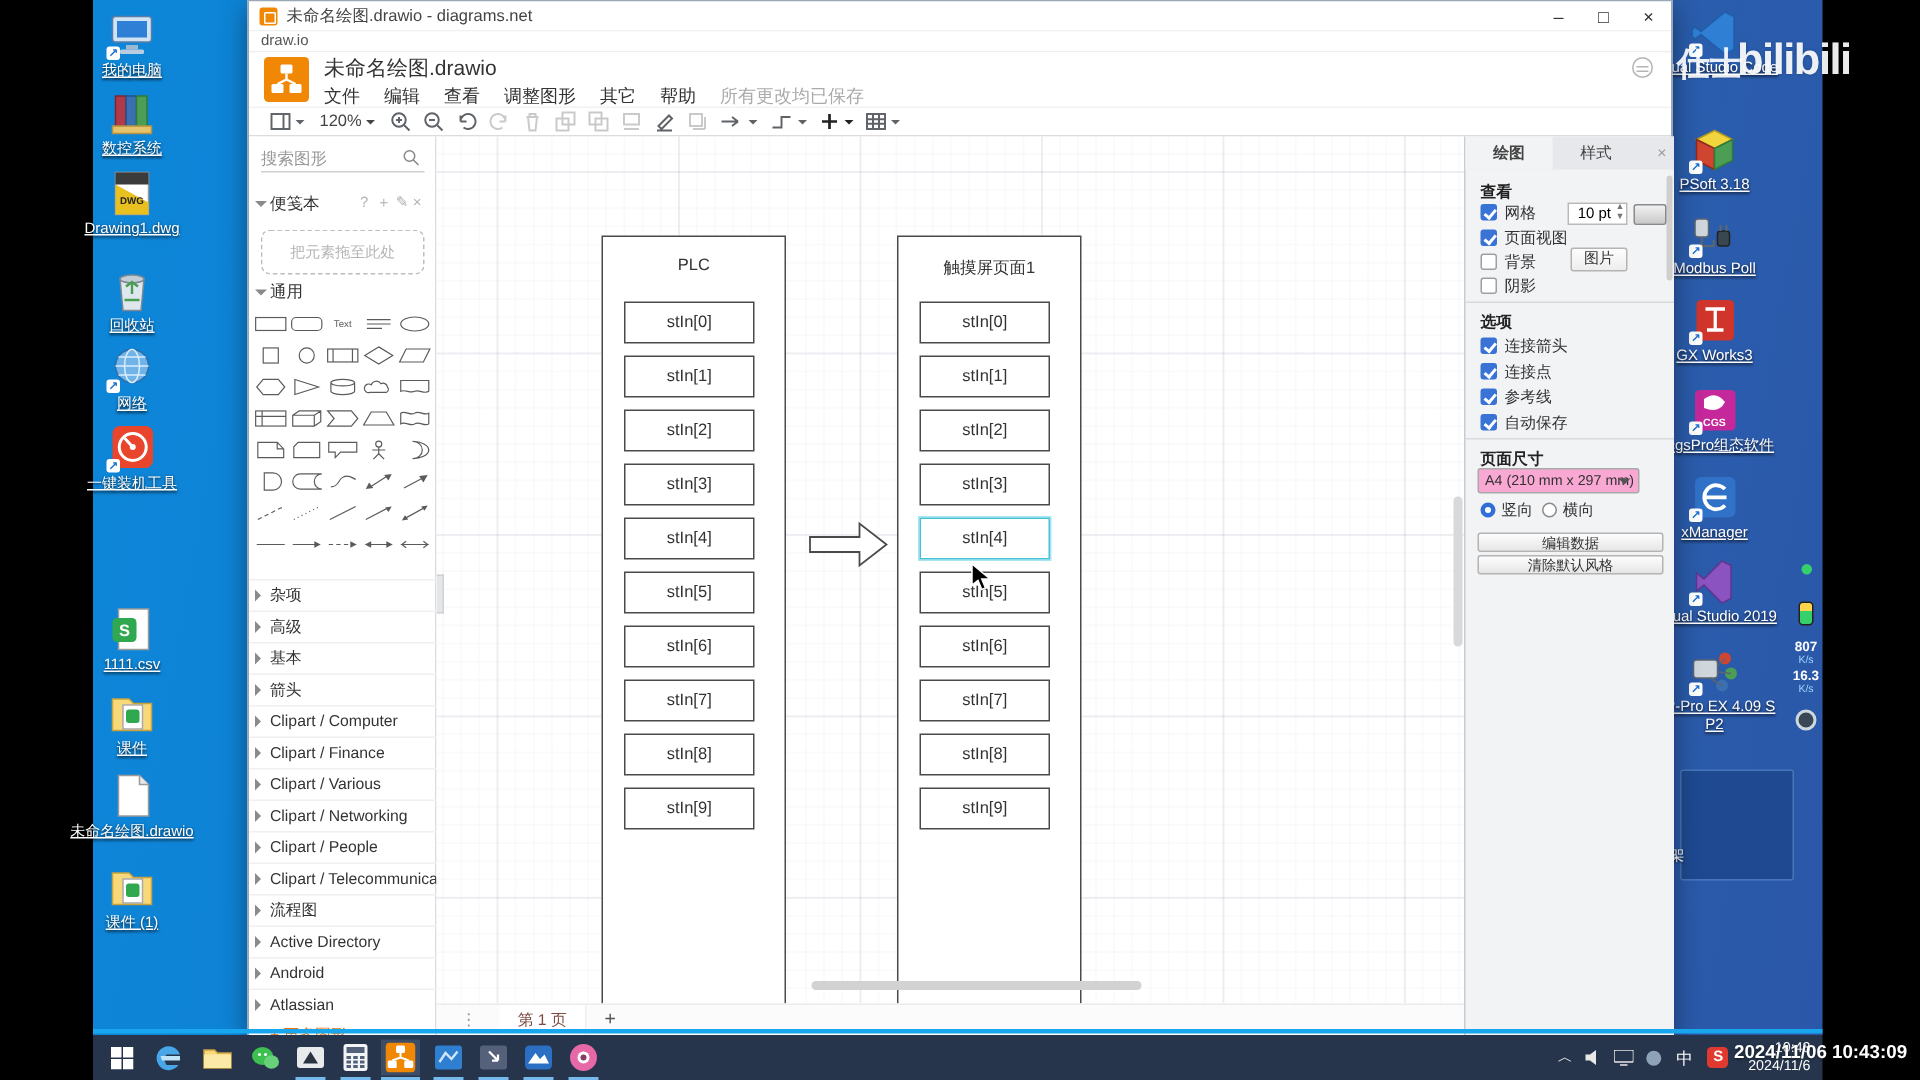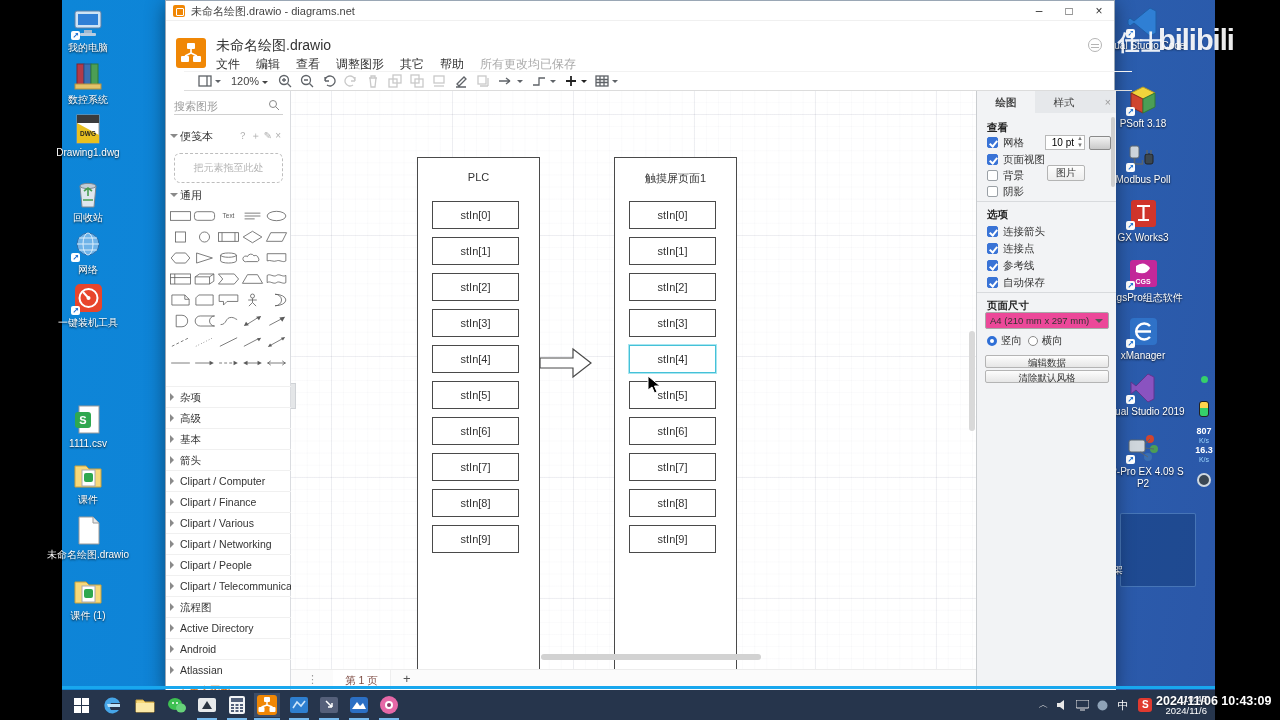--- a/index.html
+++ b/index.html
@@ -7,21 +7,21 @@
   .stage{position:relative;width:1280px;height:720px;overflow:hidden;background:#000;
          font-family:"Liberation Sans","DejaVu Sans",sans-serif;}
   .abs{position:absolute;}
 
   
   .desktop{left:62px;top:0;width:1153px;height:690px;
     background:linear-gradient(100deg,#0d86d8 0%,#1082d6 28%,#2a62b2 72%,#2b57a8 100%);}
   .dicon{position:absolute;width:96px;text-align:center;cursor:pointer;}
   .dicon .ig{width:34px;height:32px;margin:0 auto;position:relative;}
   .dlabel{margin-top:2px;font-size:10px;line-height:1.2;color:#fff;
-    text-shadow:0 1px 2px rgba(0,0,0,.85);word-break:break-all;}
+    text-shadow:0 1px 2px rgba(0,0,0,.85);word-break:break-all;text-decoration:underline;}
   .shortcut{position:absolute;left:0;bottom:0;width:9px;height:9px;background:#fff;border-radius:2px;
     font-size:8px;line-height:9px;color:#1a6fd4;font-weight:bold;}
   .sel-hl{left:1120px;top:513px;width:76px;height:74px;background:rgba(10,45,100,.35);
     border:1px solid rgba(150,200,255,.35);border-radius:2px;}
   .stray{left:1113px;top:563px;font-size:10px;color:#fff;text-shadow:0 1px 2px rgba(0,0,0,.8);}
 
   
   .widget{left:1192px;top:376px;width:24px;color:#fff;text-align:center;}
   .wdot{width:7px;height:7px;border-radius:50%;background:#35d06a;margin:0 auto 18px;}
   .wbat{width:10px;height:16px;border-radius:3px;margin:0 auto 10px;
@@ -45,21 +45,21 @@
   .hdr{position:absolute;left:0;top:34px;width:100%;height:36px;background:#fff;}
   .logo{position:absolute;left:10px;top:3px;width:30px;height:30px;background:#F08705;border-radius:3px;}
   .logo svg{position:absolute;left:4px;top:4px;}
   .doctitle{position:absolute;left:50px;top:2px;font-size:14px;color:#333;}
   .menus{position:absolute;left:50px;top:21px;display:flex;gap:16px;font-size:12px;color:#333;}
   .menus span{cursor:pointer;}
   .savests{color:#aaa;cursor:default;}
   .shareic{position:absolute;right:12px;top:3px;width:14px;height:14px;border:1px solid #b5b5b5;border-radius:50%;color:#b5b5b5;}
   .shareic::after{content:"";position:absolute;left:2px;top:5px;width:8px;height:2px;border-top:1px solid #b5b5b5;border-bottom:1px solid #b5b5b5;}
   .toolbar{position:absolute;left:0;top:70px;width:100%;height:20px;border-top:1px solid #f2f2f2;
-    border-bottom:1px solid #dcdcdc;display:flex;align-items:center;padding-left:10px;margin-left:18px;}
+    border-bottom:1px solid #dcdcdc;display:flex;align-items:center;padding-left:10px;}
   .tico{height:18px;display:inline-flex;align-items:center;justify-content:center;margin:0 4px;color:#5f6368;cursor:pointer;position:relative;}
   .tico svg{stroke:currentColor;fill:none;stroke-width:1.3;}
   .tico.d{color:#c9c9c9;cursor:default;}
   .caret::after{content:"";display:inline-block;margin-left:3px;border:3px solid transparent;border-top-color:currentColor;transform:translateY(2px);}
   .zoomlbl{font-size:11px;color:#444;margin:0 6px;cursor:pointer;}
 
   
   .lpanel{position:absolute;left:0;top:90px;width:125px;height:600px;background:#fff;border-right:1px solid #dadce0;}
   .srch{position:absolute;left:8px;top:6px;width:109px;height:18px;border-bottom:1px solid #d0d0d0;font-size:11px;color:#999;line-height:18px;}
   .scrhdr{position:absolute;left:0;top:36px;width:100%;height:18px;font-size:11px;color:#333;padding-left:14px;line-height:18px;cursor:pointer;}
@@ -83,21 +83,21 @@
 
   
   .canvas{position:absolute;left:125px;top:90px;width:685px;height:578px;background:#fff;overflow:hidden;
     background-image:
       linear-gradient(to right,rgba(60,70,110,.07) 1px,transparent 1px),
       linear-gradient(to bottom,rgba(60,70,110,.07) 1px,transparent 1px),
       linear-gradient(to right,rgba(60,70,110,.025) 1px,transparent 1px),
       linear-gradient(to bottom,rgba(60,70,110,.025) 1px,transparent 1px);
     background-size:121px 121px,121px 121px,12.1px 12.1px,12.1px 12.1px;
     background-position:40px 23px,40px 23px,40px 23px,40px 23px;}
-  .dcont{position:absolute;width:123px;height:514px;border:1px solid #4a4a4a;background:#fff;cursor:move;margin-left:16px;}
+  .dcont{position:absolute;width:123px;height:514px;border:1px solid #4a4a4a;background:#fff;cursor:move;}
   .ctitle{position:absolute;top:13px;left:0;width:100%;text-align:center;font-size:11px;color:#333;}
   .sbox{position:absolute;left:14px;width:87px;height:28px;border:1px solid #4a4a4a;background:#fff;
     font-size:11px;color:#333;display:flex;align-items:center;justify-content:center;cursor:pointer;}
   .sbox.sel{border:1px solid #45c1d8;box-shadow:0 0 0 1px #a8e6f0;}
   .hthumb{position:absolute;left:250px;top:563px;width:220px;height:6px;background:#d2d2d2;border-radius:3px;cursor:pointer;}
   .vthumb{position:absolute;right:1px;top:240px;width:6px;height:100px;background:#d9d9d9;border-radius:3px;cursor:pointer;}
   .collapse{position:absolute;left:0;top:292px;width:5px;height:26px;background:#e4e6e8;border:1px solid #cfd2d6;border-left:none;cursor:pointer;}
 
   
   .pagebar{position:absolute;left:125px;top:668px;width:685px;height:22px;background:#fbfbfb;border-top:1px solid #ececec;}
@@ -117,21 +117,21 @@
   .cb{display:inline-block;width:11px;height:11px;border:1px solid #9aa0a6;background:#fff;vertical-align:-2px;margin-right:5px;position:relative;border-radius:2px;}
   .cb.on{background:#3973d6;border-color:#3973d6;}
   .cb.on::after{content:"";position:absolute;left:3px;top:1px;width:3px;height:6px;border:solid #fff;border-width:0 2px 2px 0;transform:rotate(40deg);}
   .ptin{position:absolute;left:68px;width:40px;height:15px;border:1px solid #b9b9b9;font-size:10px;text-align:right;padding-right:10px;background:#fff;}
   .spin{position:absolute;left:99px;width:8px;height:15px;font-size:6px;color:#777;line-height:7px;text-align:center;cursor:pointer;}
   .swatch{position:absolute;left:112px;width:22px;height:14px;border:1px solid #8a8a8a;
     background:linear-gradient(#f2f2f2,#c9c9c9);border-radius:2px;cursor:pointer;}
   .imgbtn{position:absolute;left:70px;width:38px;height:16px;border:1px solid #b4b4b4;background:linear-gradient(#fdfdfd,#ededed);
     border-radius:2px;font-size:10px;text-align:center;line-height:14px;cursor:pointer;}
   .divider{position:absolute;left:0;width:100%;height:1px;background:#d8dadd;}
-  .selbox{position:absolute;left:8px;width:124px;height:17px;background:#ec4899;border:1px solid #a9a9a9;border-radius:2px;
+  .selbox{position:absolute;left:8px;width:108px;height:17px;background:#f9a8d4;border:1px solid #a9a9a9;border-radius:2px;
     font-size:9.5px;line-height:15px;padding-left:4px;cursor:pointer;}
   .selbox::after{content:"";position:absolute;right:5px;top:6px;border:4px solid transparent;border-top-color:#555;}
   .rd{display:inline-block;width:10px;height:10px;border:1px solid #8a8a8a;border-radius:50%;background:#fff;vertical-align:-2px;margin-right:4px;}
   .rd.on{border:3px solid #2f6fd6;}
   .fbtn{position:absolute;left:8px;width:124px;height:13px;background:linear-gradient(#fdfdfd,#e6e6e6);
     border:1px solid #b4b4b4;font-size:9.5px;line-height:11px;color:#333;border-radius:2px;cursor:pointer;text-align:center;}
   .rscroll{position:absolute;right:1px;top:26px;width:4px;height:70px;background:#cfcfcf;border-radius:2px;}
 
   
   .taskbar{left:62px;top:690px;width:1153px;height:30px;background:#26354c;}
@@ -371,20 +371,21 @@
   <div class="abs win">
 
     <div class="tbar">
       <span class="ticon"></span>
       <span class="ttl">未命名绘图.drawio - diagrams.net</span>
       <span class="wc" style="right:60px">–</span>
       <span class="wc" style="right:30px">□</span>
       <span class="wc" style="right:0">×</span>
     </div>
 
+    <div class="apptab">draw.io</div>
 
     <div class="hdr">
       <div class="logo">
         <svg width="22" height="22">
             <rect x="7" y="1" width="8" height="6" rx="1" fill="#fff"></rect>
             <rect x="1" y="14" width="8" height="6" rx="1" fill="#fff"></rect>
             <rect x="13" y="14" width="8" height="6" rx="1" fill="#fff"></rect>
             <path d="M11,7 v4 M11,11 L5,14 M11,11 L17,14" stroke="#fff" stroke-width="1.6" fill="none"></path>
           </svg>
       </div>

